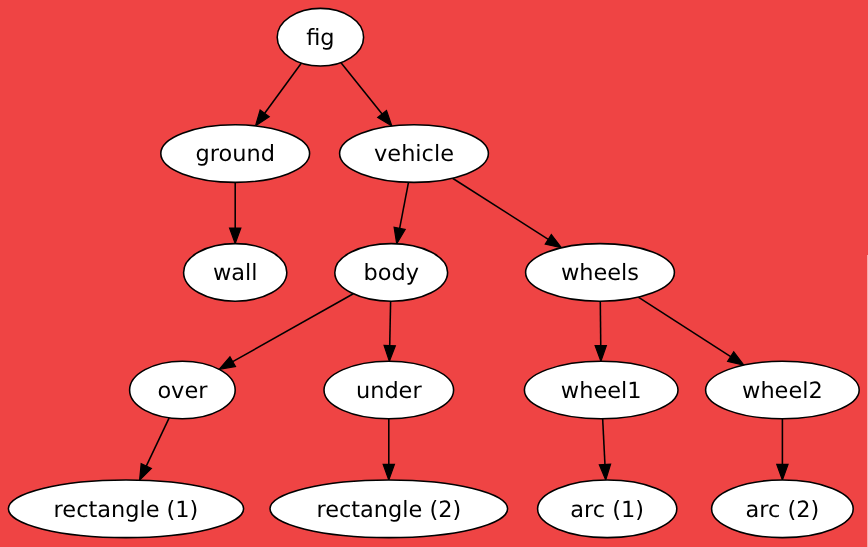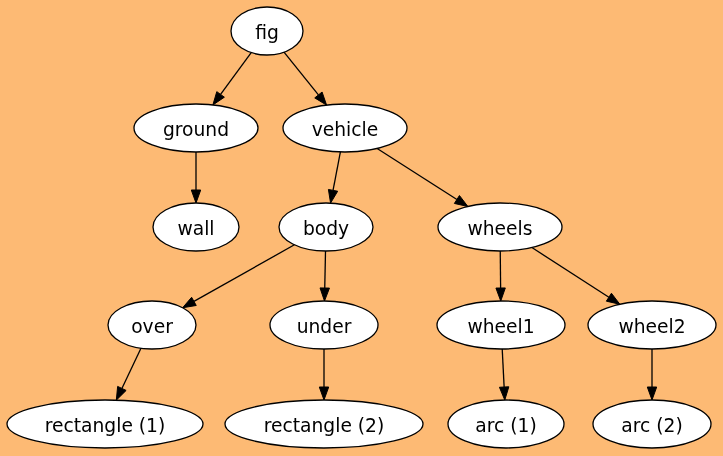--- a/index.html
+++ b/index.html
@@ -4,21 +4,21 @@
 <style>
   html, body {
     margin: 0;
     padding: 0;
     background: #ffffff;
   }
   .stage {
     position: relative;
     width: 723px;
     height: 456px;
-    background: #fdba74;
+    background: #ef4444;
     overflow: hidden;
   }
   svg {
     display: block;
   }
   .node-label {
     font-family: "DejaVu Sans", sans-serif;
     font-size: 18.7px;
     text-anchor: middle;
     dominant-baseline: central;

